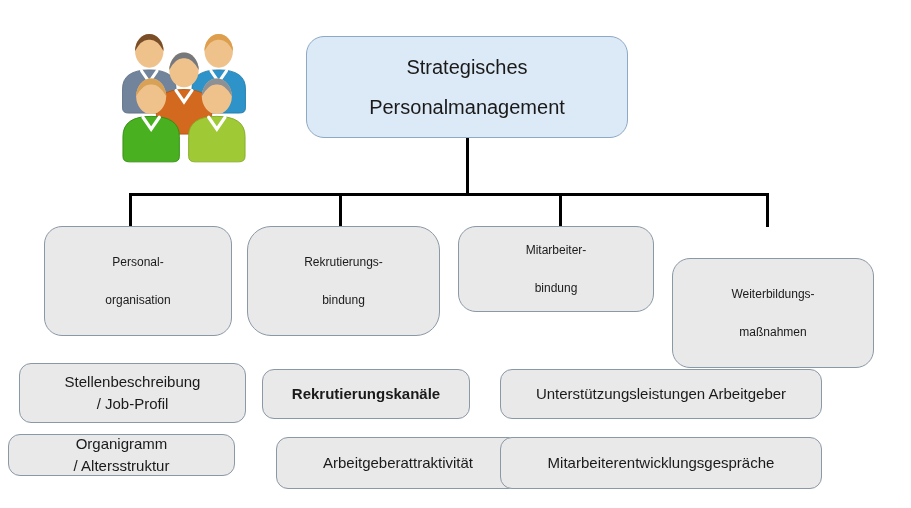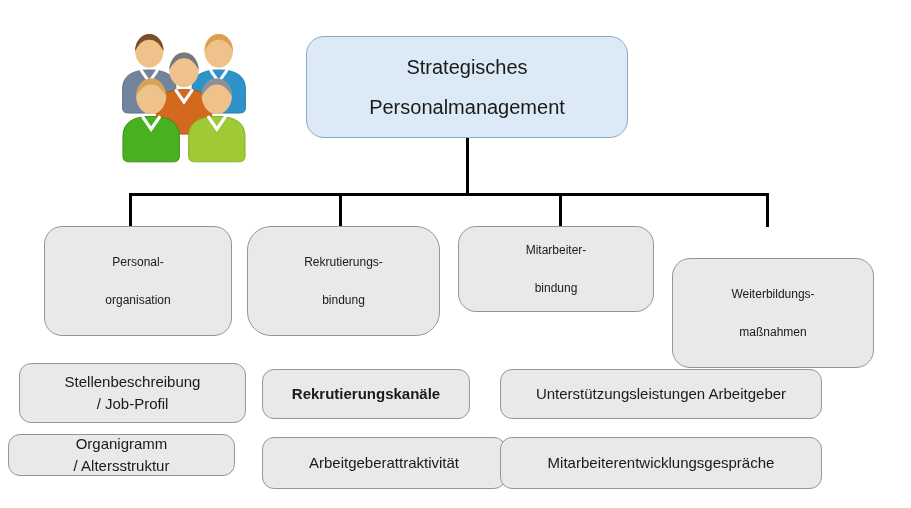--- a/index.html
+++ b/index.html
@@ -133,21 +133,21 @@
     <span>/ Job-Profil</span>
   </div>
   <div class="box box-sub" style="left:8px; top:434px; width:227px; height:42px;">
     <span>Organigramm</span>
     <span>/ Altersstruktur</span>
   </div>
 
   <div class="box box-sub" style="left:262px; top:369px; width:208px; height:50px;font-weight:bold;">
     <span>Rekrutierungskanäle</span>
   </div>
-  <div class="box box-sub" style="left:262px; top:437px; width:244px; height:52px;">
+  <div class="box box-sub" style="left:276px; top:437px; width:244px; height:52px;">
     <span>Arbeitgeberattraktivität</span>
   </div>
 
   <div class="box box-sub" style="left:500px; top:369px; width:322px; height:50px;">
     <span>Unterstützungsleistungen Arbeitgeber</span>
   </div>
   <div class="box box-sub" style="left:500px; top:437px; width:322px; height:52px;">
     <span>Mitarbeiterentwicklungsgespräche</span>
   </div>
 

